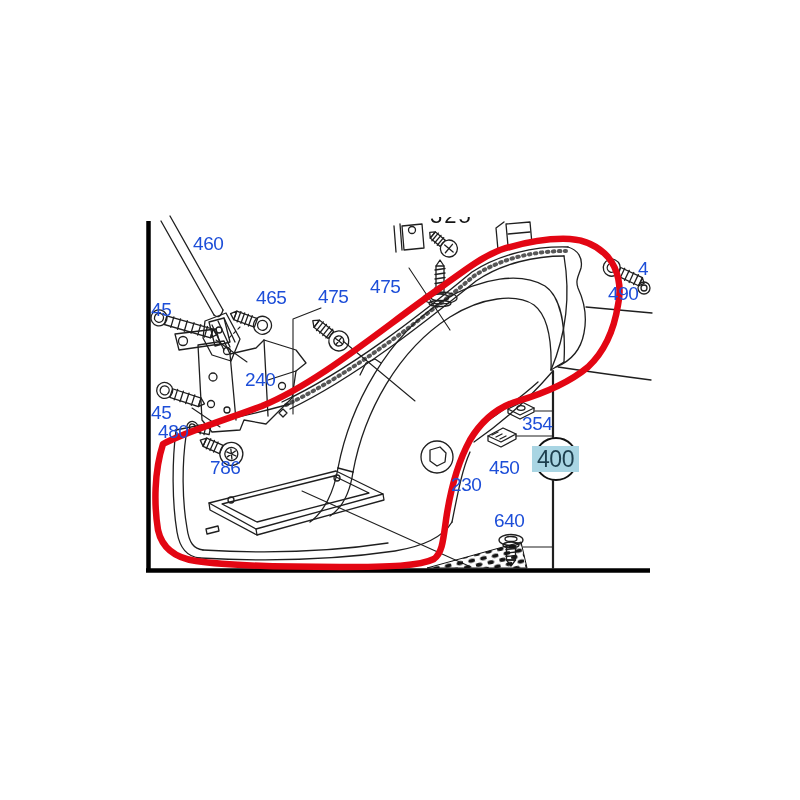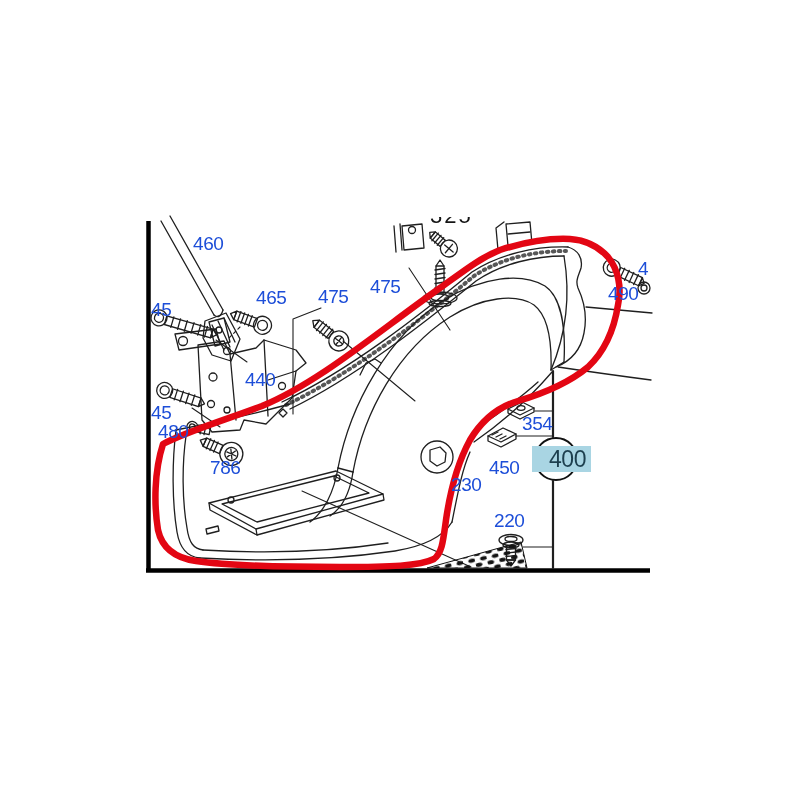--- a/index.html
+++ b/index.html
@@ -32,21 +32,21 @@
   .lbl-325-clip{left:430px;top:217px;height:11px;overflow:hidden;position:absolute;}
   .lbl-325-clip span{display:block;font-size:22px;line-height:1;color:#141414;margin-top:-12px;letter-spacing:2px;}
   
   .callout{
     position:absolute;left:534px;top:437px;width:44px;height:44px;
     border:2.5px solid #111;border-radius:50%;background:#fff;box-sizing:border-box;
   }
   .callout-badge{
     position:absolute;left:-4px;top:7px;width:47px;height:26px;
     background:#a9d5e3;color:#1d3f4e;font-size:23px;line-height:26px;
-    text-align:center;letter-spacing:-0.5px;padding-left:12px;
+    text-align:center;letter-spacing:-0.5px;
   }
 </style>
 </head>
 <body>
 
 <div class="stage">
 
   <svg class="artwork" viewBox="0 0 800 800">
     <defs>
       <pattern id="tread" width="12" height="11" patternUnits="userSpaceOnUse" patternTransform="rotate(-12)">
@@ -283,29 +283,29 @@
          C 175,558 162,548 158,530
          C 154,505 154,472 163,444 Z" fill="none" stroke="#e30613" stroke-width="6.5" stroke-linejoin="round" stroke-linecap="round"></path>
   </svg>
 
   <div class="part-label lbl-460">460</div>
   <div class="part-label lbl-465">465</div>
   <div class="part-label lbl-475a">475</div>
   <div class="part-label lbl-475b">475</div>
   <div class="part-label lbl-490">490</div>
   <div class="part-label lbl-4">4</div>
-  <div class="part-label lbl-440">440</div>
+  <div class="part-label lbl-440">240</div>
   <div class="part-label lbl-445a">45</div>
   <div class="part-label lbl-445b">45</div>
   <div class="part-label lbl-480">480</div>
   <div class="part-label lbl-485">786</div>
   <div class="part-label lbl-455">354</div>
   <div class="part-label lbl-450">450</div>
   <div class="part-label lbl-410">230</div>
-  <div class="part-label lbl-430">220</div>
+  <div class="part-label lbl-430">640</div>
 
   <div class="lbl-325-clip">
     <span>325</span>
   </div>
 
   <div class="callout">
     <div class="callout-badge">400</div>
   </div>
 
 </div>

